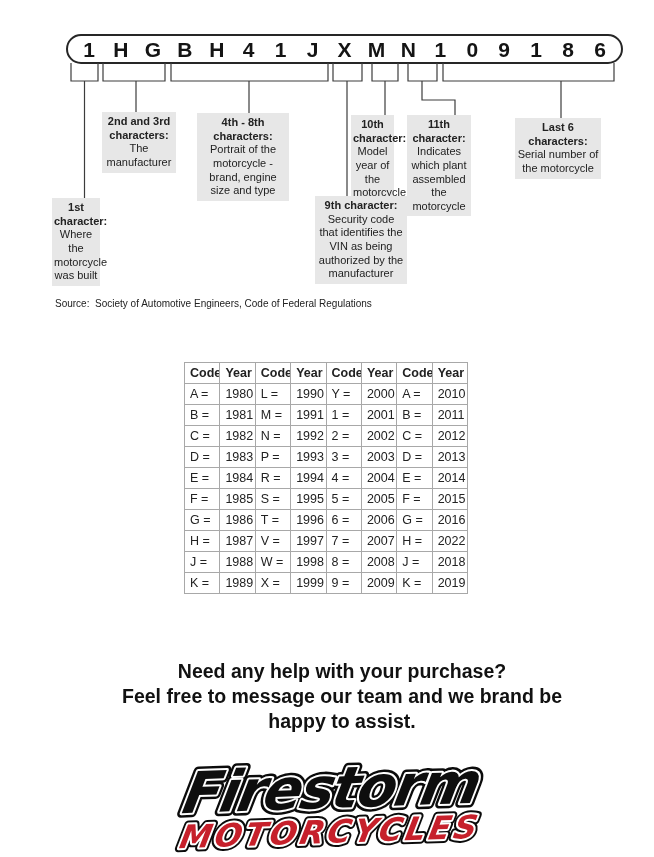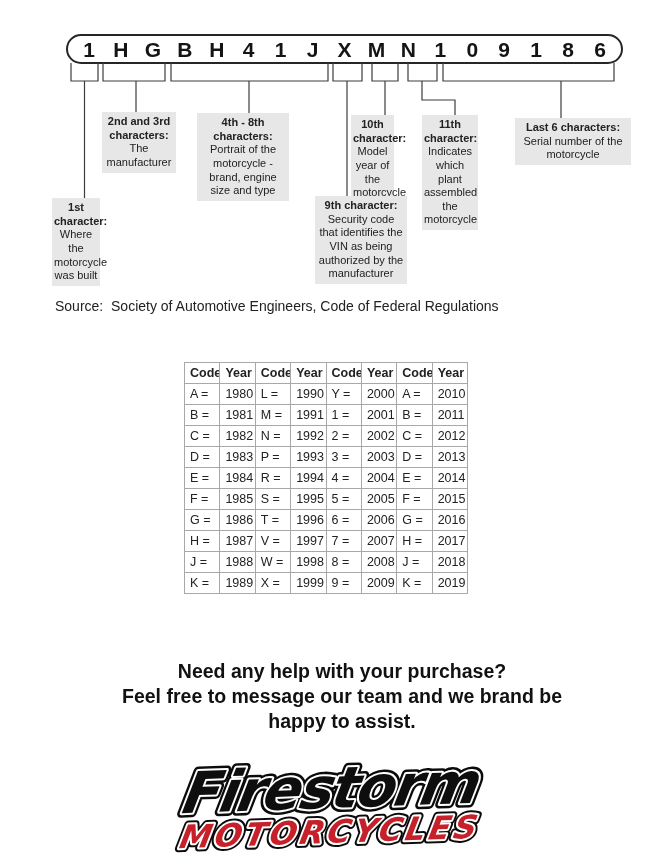--- a/index.html
+++ b/index.html
@@ -29,21 +29,21 @@
   .callout{
     position:absolute;background:#e7e7e7;
     text-align:center;font-size:11px;line-height:1.24;
     padding:3px 2px;color:#222;box-sizing:border-box;
   }
   .c-title{font-weight:bold;display:block;}
   .c-body{display:block;}
   
   .source{
     position:absolute;left:55px;top:298px;
-    font-size:14px;color:#222;white-space:pre;
+    font-size:10px;color:#222;white-space:pre;
   }
   
   .year-table{
     position:absolute;left:184px;top:362px;
     border-collapse:collapse;table-layout:fixed;width:284px;
     font-size:12.5px;color:#222;
   }
   .year-table th,.year-table td{
     border:1px solid #a8a8a8;padding:3px 5px;height:14px;
     overflow:hidden;white-space:nowrap;
@@ -119,25 +119,25 @@
     <span class="c-body">The manufacturer</span>
   </div>
   <div class="callout" style="left:197px;top:113px;width:92px">
     <span class="c-title">4th - 8th characters:</span>
     <span class="c-body">Portrait of the motorcycle - brand, engine size and type</span>
   </div>
   <div class="callout" style="left:351px;top:115px;width:43px">
     <span class="c-title">10th character:</span>
     <span class="c-body">Model year of the motorcycle</span>
   </div>
-  <div class="callout" style="left:422px;top:115px;width:56px">
+  <div class="callout" style="left:407px;top:115px;width:64px">
     <span class="c-title">11th character:</span>
     <span class="c-body">Indicates which plant assembled the motorcycle</span>
   </div>
-  <div class="callout" style="left:515px;top:118px;width:116px">
+  <div class="callout" style="left:515px;top:118px;width:86px">
     <span class="c-title">Last 6 characters:</span>
     <span class="c-body">Serial number of the motorcycle</span>
   </div>
 
   <div class="callout" style="left:52px;top:198px;width:48px">
     <span class="c-title">1st character:</span>
     <span class="c-body">Where the motorcycle was built</span>
   </div>
   <div class="callout" style="left:315px;top:196px;width:92px">
     <span class="c-title">9th character:</span>
@@ -231,21 +231,21 @@
           <td class="year-cell">2016</td>
         </tr>
         <tr>
           <td class="code-cell">H =</td>
           <td class="year-cell">1987</td>
           <td class="code-cell">V =</td>
           <td class="year-cell">1997</td>
           <td class="code-cell">7 =</td>
           <td class="year-cell">2007</td>
           <td class="code-cell">H =</td>
-          <td class="year-cell">2017</td>
+          <td class="year-cell">2022</td>
         </tr>
         <tr>
           <td class="code-cell">J =</td>
           <td class="year-cell">1988</td>
           <td class="code-cell">W =</td>
           <td class="year-cell">1998</td>
           <td class="code-cell">8 =</td>
           <td class="year-cell">2008</td>
           <td class="code-cell">J =</td>
           <td class="year-cell">2018</td>

